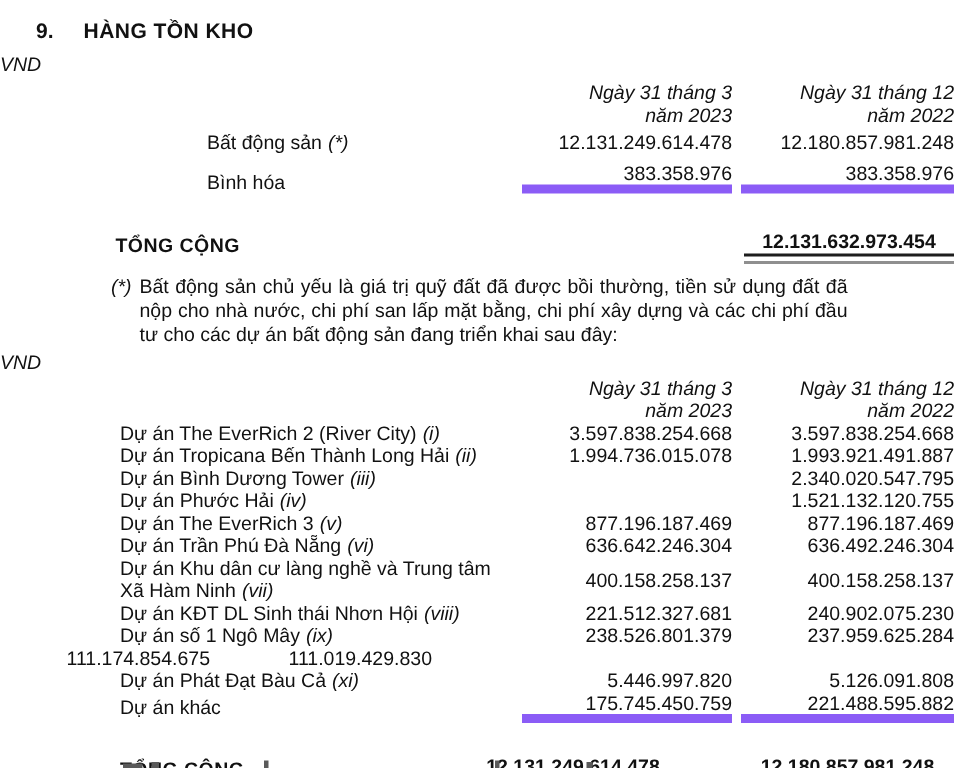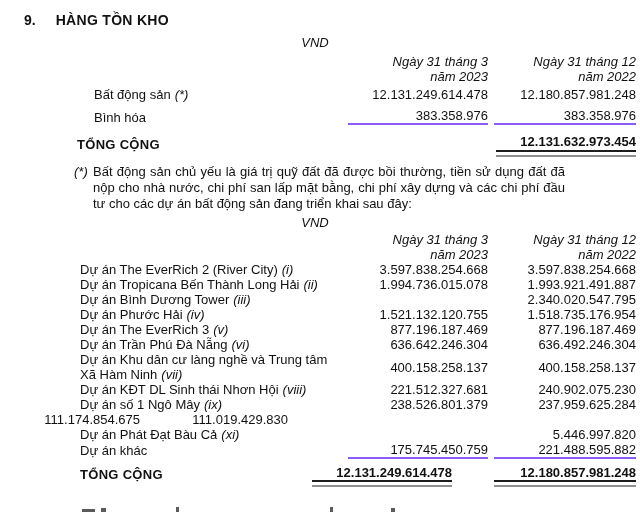--- a/index.html
+++ b/index.html
@@ -10,42 +10,42 @@
     background:#ffffff;
     color:#111;
     font-family:"Liberation Sans", sans-serif;
     font-size:13px;
     overflow:hidden;
   }
   .heading { padding-top:12px; display:flex; line-height:17px; font-weight:bold; font-size:14px; }
   .heading .num { margin-left:24px; }
   .heading .ttl { margin-left:20px; letter-spacing:0.3px; }
 
-  .vnd { text-align:center; padding-right:10px; font-style:italic; line-height:15px; }
+  .vnd { text-align:left; padding-right:10px; font-style:italic; line-height:15px; }
   .vnd1 { margin-top:6px; }
   .vnd2 { margin-top:3px; }
 
   .trow { display:flex; align-items:flex-end; padding-right:4px; }
   .lbl { flex:1; }
   .cell { width:140px; text-align:right; white-space:nowrap; }
   .cell.v2 { width:142px; margin-left:6px; }
 
   .hdr-row { margin-top:4px; }
   .hdr-row .cell { font-style:italic; line-height:15px; }
   .hdr-row .yline { display:block; }
   .hdr2 { margin-top:2px; }
 
-  .t1 .trow.data { padding-top:3px; padding-bottom:3px; line-height:15px; }
+  .t1 .trow.data { padding-top:3px; padding-bottom:3px; line-height:15px;margin-left:44px; }
   .t1 .lbl { padding-left:94px; }
 
-  .ruleunder { border-bottom:2px solid #8b5cf6; }
-
-  .total-row { margin-top:3px; font-weight:bold;gap:36px; }
+  .ruleunder { border-bottom:6px solid #8b5cf6; }
+
+  .total-row { margin-top:18px; font-weight:bold;gap:36px; }
   .total-row .lbl { padding-left:77px; letter-spacing:0.3px; }
-  .total-row .cell { padding-top:3px; line-height:16px; border-bottom:2px solid #1d1d1d; position:relative; }
+  .total-row .cell { padding-top:3px; line-height:16px; border-bottom:2px solid #1d1d1d; position:relative;text-align:center; }
   .total-row .cell::after { content:""; position:absolute; left:0; right:0; bottom:-7px; height:2px; background:#8f8f8f; }
 
   .footnote { margin-top:12px; display:flex; line-height:16px; }
   .footnote .mark { width:19px; margin-left:74px; font-style:italic; }
   .footnote .txt { width:472px; text-align:justify; }
 
   .t2 { margin-top:0; }
   .t2 .trow.data { line-height:15px;align-items:center; }
   .t2 .lbl { padding-left:80px; padding-right:14px; }
   .t2 .cell { line-height:15px; }
@@ -133,21 +133,20 @@
       <div class="cell v1">1.994.736.015.078</div>
       <div class="cell v2">1.993.921.491.887</div>
     </div>
     <div class="trow data">
       <div class="lbl"><span>Dự án Bình Dương Tower</span><span class="ref">(iii)</span></div>
       <div class="cell v2">2.340.020.547.795</div>
     </div>
     <div class="trow data">
       <div class="lbl"><span>Dự án Phước Hải</span><span class="ref">(iv)</span></div>
       <div class="cell v1">1.521.132.120.755</div>
-      <div class="cell v2">1.518.735.176.954</div>
     </div>
     <div class="trow data">
       <div class="lbl"><span>Dự án The EverRich 3</span><span class="ref">(v)</span></div>
       <div class="cell v1">877.196.187.469</div>
       <div class="cell v2">877.196.187.469</div>
     </div>
     <div class="trow data">
       <div class="lbl"><span>Dự án Trần Phú Đà Nẵng</span><span class="ref">(vi)</span></div>
       <div class="cell v1">636.642.246.304</div>
       <div class="cell v2">636.492.246.304</div>
@@ -167,20 +166,21 @@
       <div class="cell v1">238.526.801.379</div>
       <div class="cell v2">237.959.625.284</div>
     </div>
     <div class="trow data">
       <div class="cell v1">111.174.854.675</div>
       <div class="cell v2">111.019.429.830</div>
     </div>
     <div class="trow data">
       <div class="lbl"><span>Dự án Phát Đạt Bàu Cả</span><span class="ref">(xi)</span></div>
       <div class="cell v1">5.446.997.820</div>
+      <div class="cell v2">5.126.091.808</div>
     </div>
     <div class="trow data">
       <div class="lbl"><span>Dự án khác</span><span class="ref"></span></div>
       <div class="cell v1 ruleunder">175.745.450.759</div>
       <div class="cell v2 ruleunder">221.488.595.882</div>
     </div>
 
     <div class="trow total-row">
       <div class="lbl">TỔNG CỘNG</div>
       <div class="cell v1">12.131.249.614.478</div>

